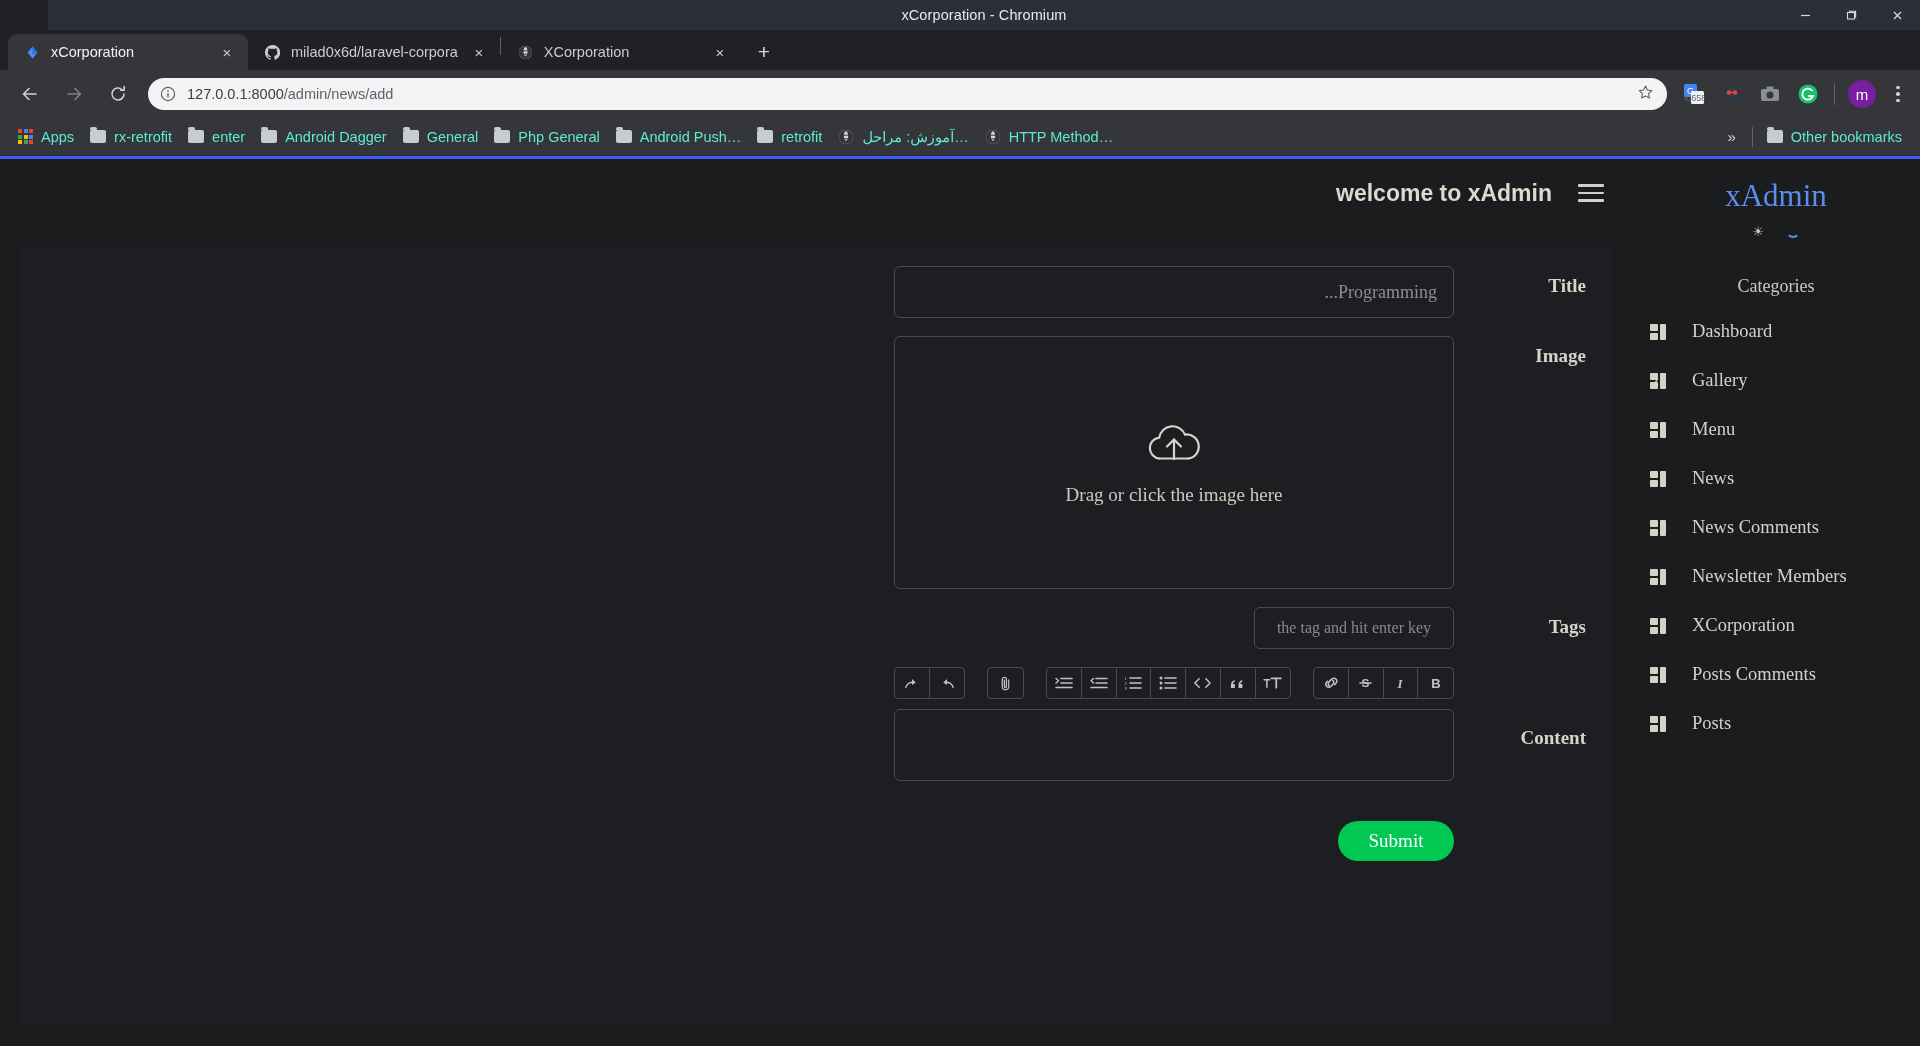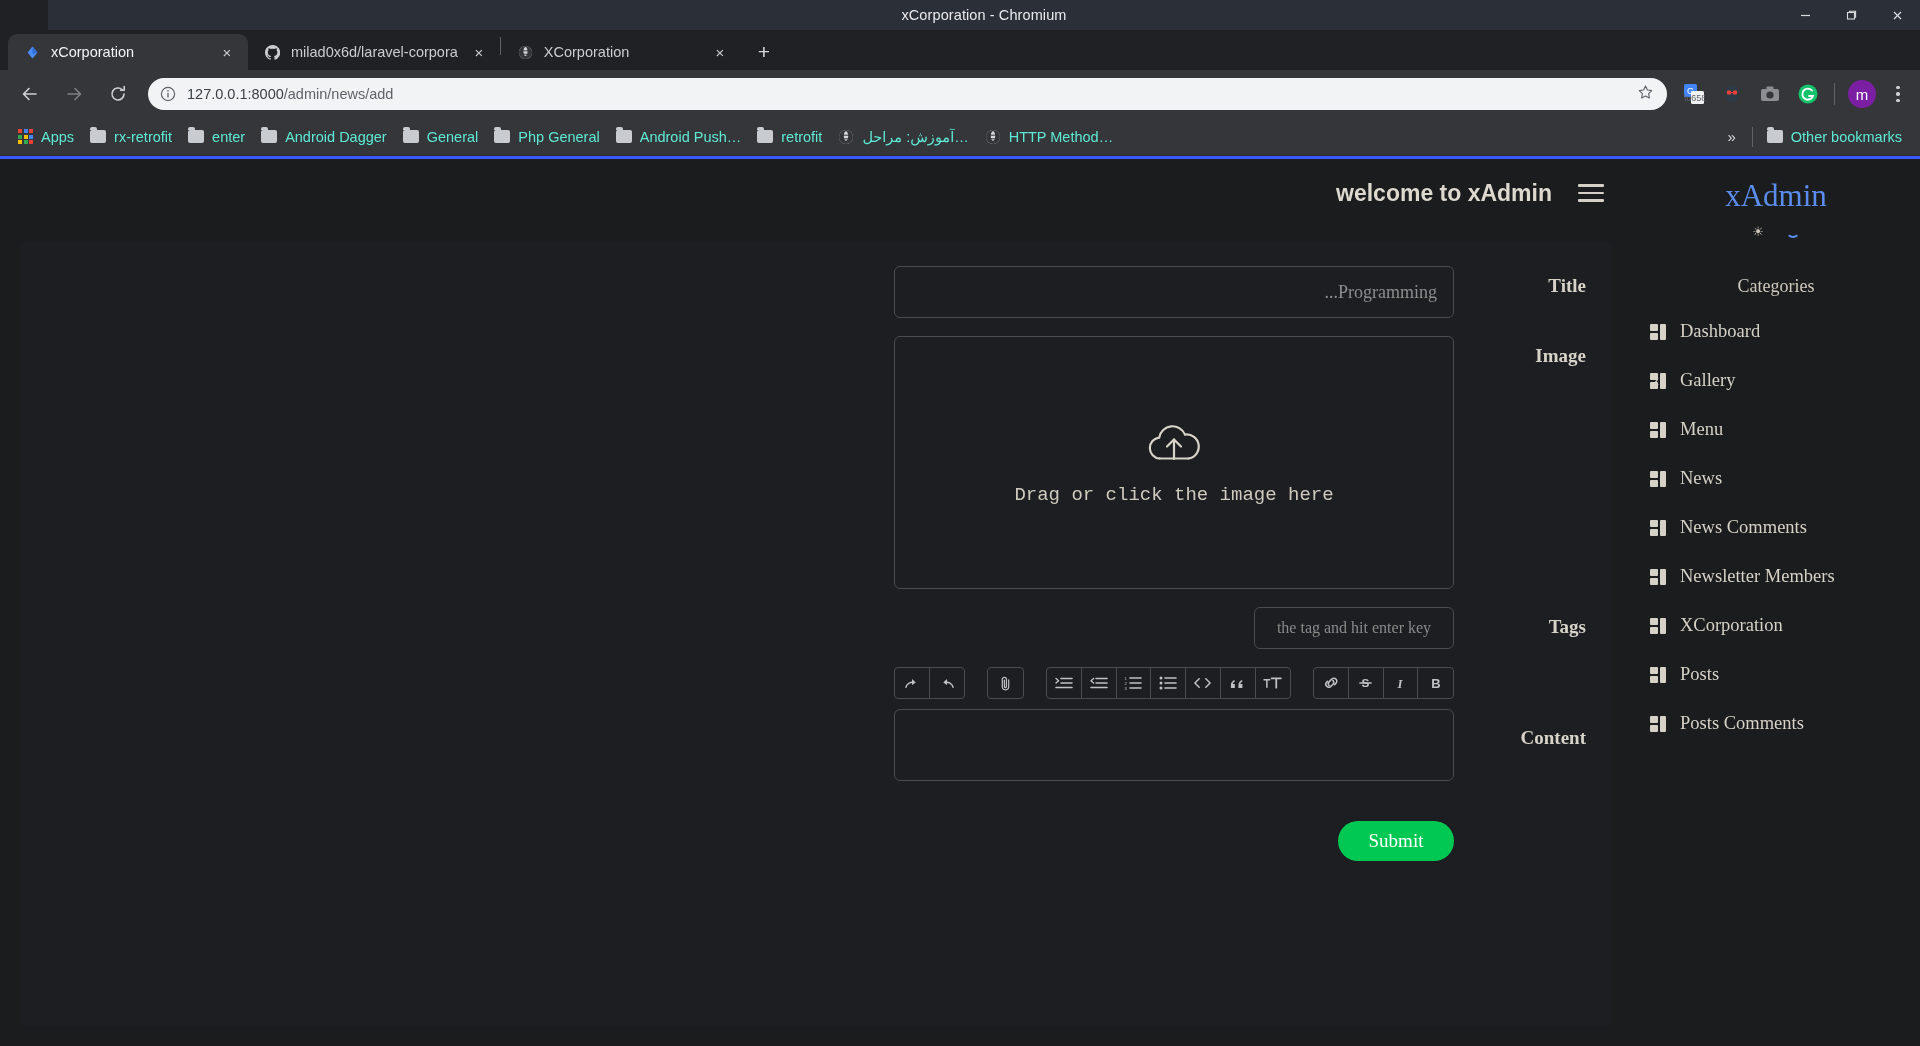--- a/index.html
+++ b/index.html
@@ -139,21 +139,21 @@
   }
   .side-item .sq-icon {
     flex: 0 0 16px; width: 16px; height: 16px; display: grid;
     grid-template-columns: 6.5px 7.5px; grid-template-rows: 7.5px 6.5px; gap: 2px;
   }
   .side-item .sq-icon i { background: #d6d2c8; display: block; border-radius: 1px; }
   .side-item .sq-icon i:nth-child(1) { grid-row: 1 / span 2; height: 100%; }
   .side-item .chev {
     position: absolute; left: 22px; color: #d6d2c8; font-size: 17px; line-height: 1;
   }
-  .side-item .label { white-space: nowrap; }
+  .side-item .label { white-space: nowrap; margin-left: 12px; }
 
   
   .main { flex: 1 1 auto; display: flex; flex-direction: column; min-width: 0; }
   .topbar {
     height: 74px; display: flex; align-items: center; justify-content: flex-start;
     padding: 0 28px; gap: 26px;
   }
   .topbar .welcome {
     color: #ded9cf; font-size: 23px; font-weight: bold; font-family: "Liberation Sans", sans-serif;
   }
@@ -192,21 +192,21 @@
     padding: 0 12px; text-align: center; outline: none;
   }
   .tags-input::placeholder { color: #8a8a8a; }
 
   .dropzone {
     width: 560px; height: 253px; border: 1px solid #4a4b4f; border-radius: 6px;
     display: flex; flex-direction: column; align-items: center; justify-content: center; gap: 14px;
   }
   .dropzone .cloud { color: #d8d4ca; }
   .dropzone .dz-text {
-    color: #cfcabf; font-family: Liberation Mono, monospace; font-size: 19px;
+    color: #cfcabf; font-family: Liberation Serif, serif; font-size: 19px;
   }
 
   .editor-col { display: flex; flex-direction: column; align-items: flex-start; gap: 0; }
   .editor-toolbar {
     display: flex; align-items: center; gap: 22px; direction: ltr; margin-bottom: 10px;
     justify-content: flex-start; width: 560px;
   }
   .btn-group { display: flex; border: 1px solid #4a4b4f; border-radius: 4px; overflow: hidden; }
   .tb-btn {
     width: 38px; height: 30px; display: flex; align-items: center; justify-content: center;
@@ -488,29 +488,29 @@
     </div>
     <div class="side-item">
       <span class="label">XCorporation</span>
       <span class="sq-icon">
           <i></i>
           <i></i>
           <i></i>
         </span>
     </div>
     <div class="side-item">
+      <span class="label">Posts Comments</span>
+      <span class="sq-icon">
+          <i></i>
+          <i></i>
+          <i></i>
+        </span>
+    </div>
+    <div class="side-item">
       <span class="label">Posts</span>
-      <span class="sq-icon">
-          <i></i>
-          <i></i>
-          <i></i>
-        </span>
-    </div>
-    <div class="side-item">
-      <span class="label">Posts Comments</span>
       <span class="sq-icon">
           <i></i>
           <i></i>
           <i></i>
         </span>
     </div>
   </aside>
 
   <main class="main">
     <div class="topbar">

